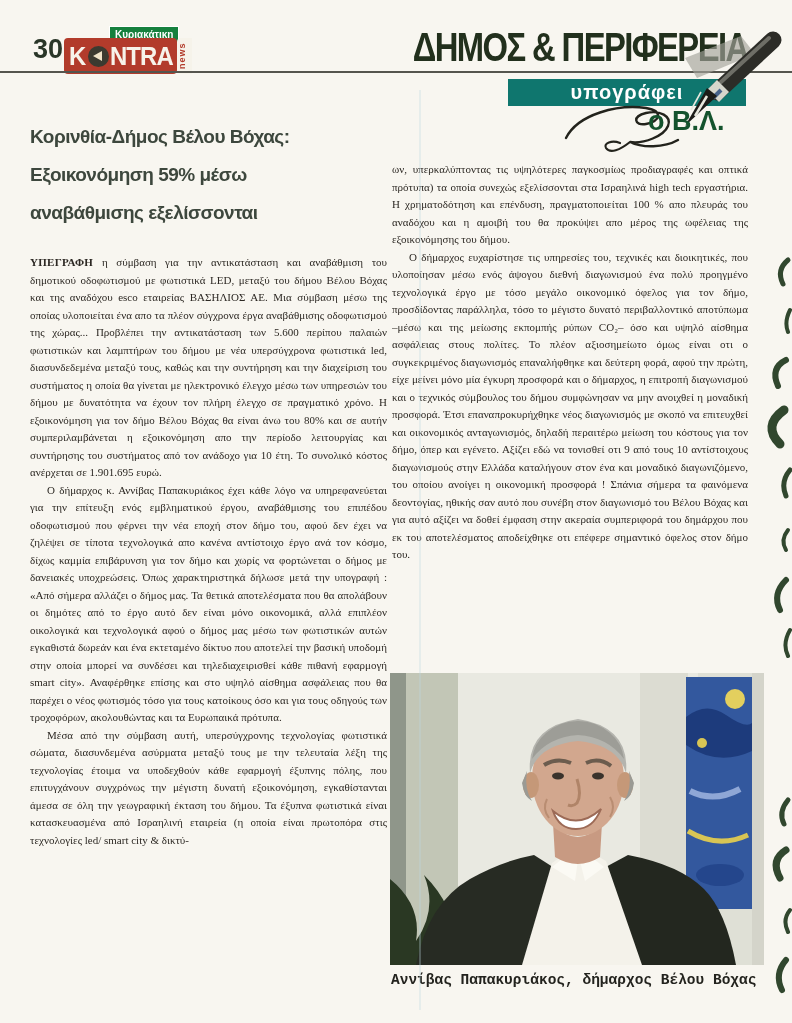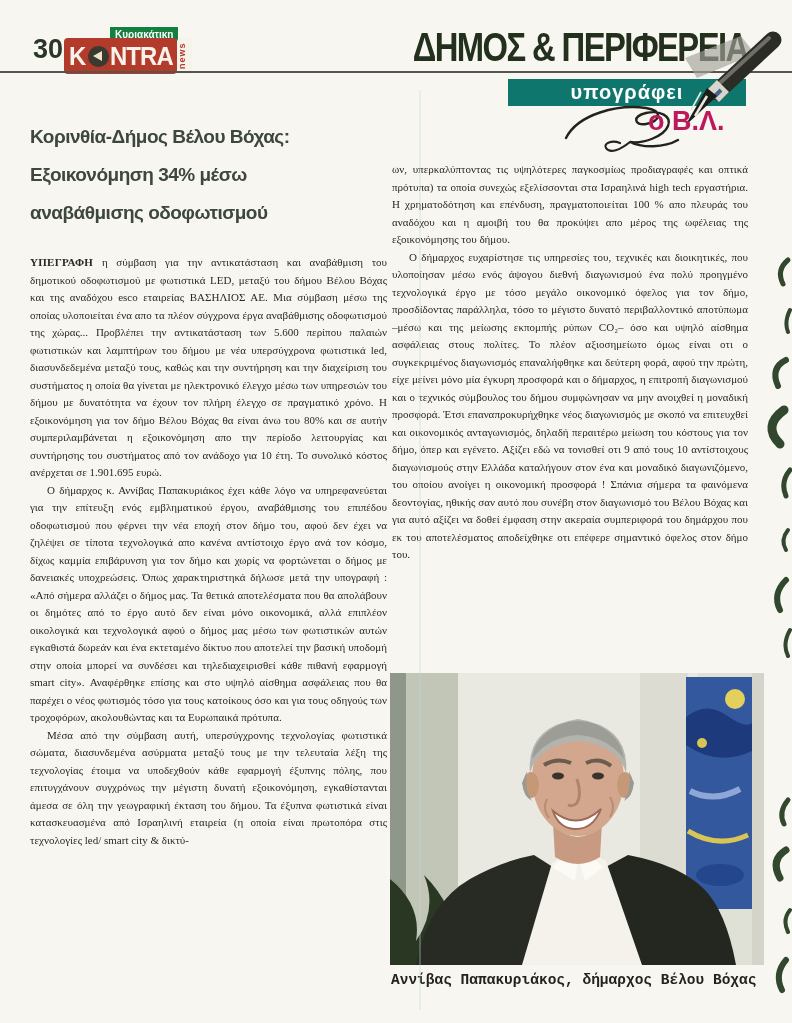--- a/index.html
+++ b/index.html
@@ -27,21 +27,21 @@
   .section-head{position:absolute;right:44px;top:24px;font-family:"Liberation Sans",sans-serif;
             font-weight:bold;font-size:41px;color:#22301d;letter-spacing:-2px;white-space:nowrap;
             transform:scaleX(.8);transform-origin:right center;}
   .rule{position:absolute;left:0;top:71px;width:792px;height:2px;background:#55554e;}
   .sign-bar{position:absolute;left:508px;top:79px;width:238px;height:27px;background:#0f766e;
             display:flex;align-items:center;justify-content:center;color:#fff;
             font-family:"Liberation Sans",sans-serif;font-weight:bold;font-size:20px;letter-spacing:1px;}
   .pen{position:absolute;left:655px;top:30px;}
   .signature{position:absolute;left:560px;top:98px;width:200px;height:58px;}
   .signature .sig-text{position:absolute;left:88px;top:8px;font-family:"Liberation Sans",sans-serif;
-            font-weight:bold;font-size:27px;color:#be185d;letter-spacing:0;}
+            font-weight:bold;font-size:27px;color:#14532d;letter-spacing:0;}
   
   .headline{position:absolute;left:30px;top:118px;width:368px;font-family:"Liberation Sans",sans-serif;
             font-weight:bold;font-size:19px;line-height:38px;color:#3d473d;letter-spacing:-.5px;}
   .col{position:absolute;overflow:hidden;color:#2c2823;}
   .col p{margin:0;font-size:11px;line-height:17.5px;text-align:justify;text-indent:17px;}
   .col p.no-indent{text-indent:0;}
   .col p b{letter-spacing:.3px;}
   .col-left{left:30px;top:254px;width:357px;height:772px;}
   .col-right{left:392px;top:161px;width:356px;height:505px;}
   
@@ -95,22 +95,22 @@
   <div class="signature">
     <svg width="120" height="58" viewBox="0 0 120 58">
       <path d="M6,40 C18,16 58,6 86,10 C104,13 100,24 86,26 C74,28 72,18 86,15 C100,12 112,18 108,28 C104,38 84,46 70,44 C82,50 104,50 118,42" fill="none" stroke="#23231c" stroke-width="2.4" stroke-linecap="round"></path>
       <path d="M70,44 C60,52 50,56 46,50 C43,45 52,42 60,45" fill="none" stroke="#23231c" stroke-width="2.2" stroke-linecap="round"></path>
     </svg>
     <span class="sig-text">ο Β.Λ.</span>
   </div>
 
   <div class="headline">
     <div>Κορινθία-Δήμος Βέλου Βόχας:</div>
-    <div>Εξοικονόμηση 34% μέσω</div>
-    <div>αναβάθμισης οδοφωτισμού</div>
+    <div>Εξοικονόμηση 59% μέσω</div>
+    <div>αναβάθμισης εξελίσσονται</div>
   </div>
 
   <div class="col col-left">
       <p class="no-indent"><b>ΥΠΕΓΡΑΦΗ </b>η σύμβαση για την αντικατάσταση και αναβάθμιση του δημοτικού οδοφωτισμού με φωτιστικά LED, μεταξύ του δήμου Βέλου Βόχας και της αναδόχου esco εταιρείας ΒΑΣΗΛΙΟΣ ΑΕ. Μια σύμβαση μέσω της οποίας υλοποιείται ένα απο τα πλέον σύγχρονα έργα αναβάθμισης οδοφωτισμού της χώρας... Προβλέπει την αντικατάσταση των 5.600 περίπου παλαιών φωτιστικών και λαμπτήρων του δήμου με νέα υπερσύγχρονα φωτιστικά led, διασυνδεδεμένα μεταξύ τους, καθώς και την συντήρηση και την διαχείριση του συστήματος η οποία θα γίνεται με ηλεκτρονικό έλεγχο μέσω των υπηρεσιών του δήμου με δυνατότητα να έχουν τον πλήρη έλεγχο σε πραγματικό χρόνο. Η εξοικονόμηση για τον δήμο Βέλου Βόχας θα είναι άνω του 80% και σε αυτήν συμπεριλαμβάνεται η εξοικονόμηση απο την περίοδο λειτουργίας και συντήρησης του συστήματος από τον ανάδοχο για 10 έτη. Το συνολικό κόστος ανέρχεται σε 1.901.695 ευρώ.</p>
       <p>Ο δήμαρχος κ. Αννίβας Παπακυριάκος έχει κάθε λόγο να υπηρεφανεύεται για την επίτευξη ενός εμβληματικού έργου, αναβάθμισης του επιπέδου οδοφωτισμού που φέρνει την νέα εποχή στον δήμο του, αφού δεν έχει να ζηλέψει σε τίποτα τεχνολογικά απο κανένα αντίστοιχο έργο ανά τον κόσμο, δίχως καμμία επιβάρυνση για τον δήμο και χωρίς να φορτώνεται ο δήμος με δανειακές υποχρεώσεις. Όπως χαρακτηριστηκά δήλωσε μετά την υπογραφή : «Από σήμερα αλλάζει ο δήμος μας. Τα θετικά αποτελέσματα που θα απολάβουν οι δημότες από το έργο αυτό δεν είναι μόνο οικονομικά, αλλά επιπλέον οικολογικά και τεχνολογικά αφού ο δήμος μας μέσω των φωτιστικών αυτών εγκαθιστά δωρεάν και ένα εκτεταμένο δίκτυο που αποτελεί την βασική υποδομή στην οποία μπορεί να συνδέσει και τηλεδιαχειρισθεί κάθε πιθανή εφαρμογή smart city». Αναφέρθηκε επίσης και στο υψηλό αίσθημα ασφάλειας που θα παρέχει ο νέος φωτισμός τόσο για τους κατοίκους όσο και για τους οδηγούς των τροχοφόρων, ακολουθώντας και τα Ευρωπαικά πρότυπα.</p>
       <p>Μέσα από την σύμβαση αυτή, υπερσύγχρονης τεχνολογίας φωτιστικά σώματα, διασυνδεμένα ασύρματα μεταξύ τους με την τελευταία λέξη της τεχνολογίας έτοιμα να υποδεχθούν κάθε εφαρμογή έξυπνης πόλης, που επιτυγχάνουν συγχρόνως την μέγιστη δυνατή εξοικονόμηση, εγκαθίστανται άμεσα σε όλη την γεωγραφική έκταση του δήμου. Τα έξυπνα φωτιστικά είναι κατασκευασμένα από Ισραηλινή εταιρεία (η οποία είναι πρωτοπόρα στις τεχνολογίες led/ smart city &amp; δικτύ-</p>
     </div>
   <div class="col col-right">
       <p class="no-indent">ων, υπερκαλύπτοντας τις υψηλότερες παγκοσμίως προδιαγραφές και οπτικά πρότυπα) τα οποία συνεχώς εξελίσσονται στα Ισραηλινά high tech εργαστήρια. Η χρηματοδότηση και επένδυση, πραγματοποιείται 100 % απο πλευράς του αναδόχου και η αμοιβή του θα προκύψει απο μέρος της ωφέλειας της εξοικονόμησης του δήμου.</p>
       <p>Ο δήμαρχος ευχαρίστησε τις υπηρεσίες του, τεχνικές και διοικητικές, που υλοποίησαν μέσω ενός άψογου διεθνή διαγωνισμού ένα πολύ προηγμένο τεχνολογικά έργο με τόσο μεγάλο οικονομικό όφελος για τον δήμο, προσδίδοντας παράλληλα, τόσο το μέγιστο δυνατό περιβαλλοντικό αποτύπωμα –μέσω και της μείωσης εκπομπής ρύπων CO₂– όσο και υψηλό αίσθημα ασφάλειας στους πολίτες. Το πλέον αξιοσημείωτο όμως είναι οτι ο συγκεκριμένος διαγωνισμός επαναλήφθηκε και δεύτερη φορά, αφού την πρώτη, είχε μείνει μόνο μία έγκυρη προσφορά και ο δήμαρχος, η επιτροπή διαγωνισμού και ο τεχνικός σύμβουλος του δήμου συμφώνησαν να μην ανοιχθεί η μοναδική προσφορά. Έτσι επαναπροκυρήχθηκε νέος διαγωνισμός με σκοπό να επιτευχθεί και οικονομικός ανταγωνισμός, δηλαδή περαιτέρω μείωση του κόστους για τον δήμο, όπερ και εγένετο. Αξίζει εδώ να τονισθεί οτι 9 από τους 10 αντίστοιχους διαγωνισμούς στην Ελλάδα καταλήγουν στον ένα και μοναδικό διαγωνιζόμενο, του οποίου ανοίγει η οικονομική προσφορά ! Σπάνια σήμερα τα φαινόμενα δεοντογίας, ηθικής σαν αυτό που συνέβη στον διαγωνισμό του Βέλου Βόχας και για αυτό αξίζει να δοθεί έμφαση στην ακεραία συμπεριφορά του δημάρχου που εκ του αποτελέσματος αποδείχθηκε οτι επέφερε σημαντικό όφελος στον δήμο του.</p>

